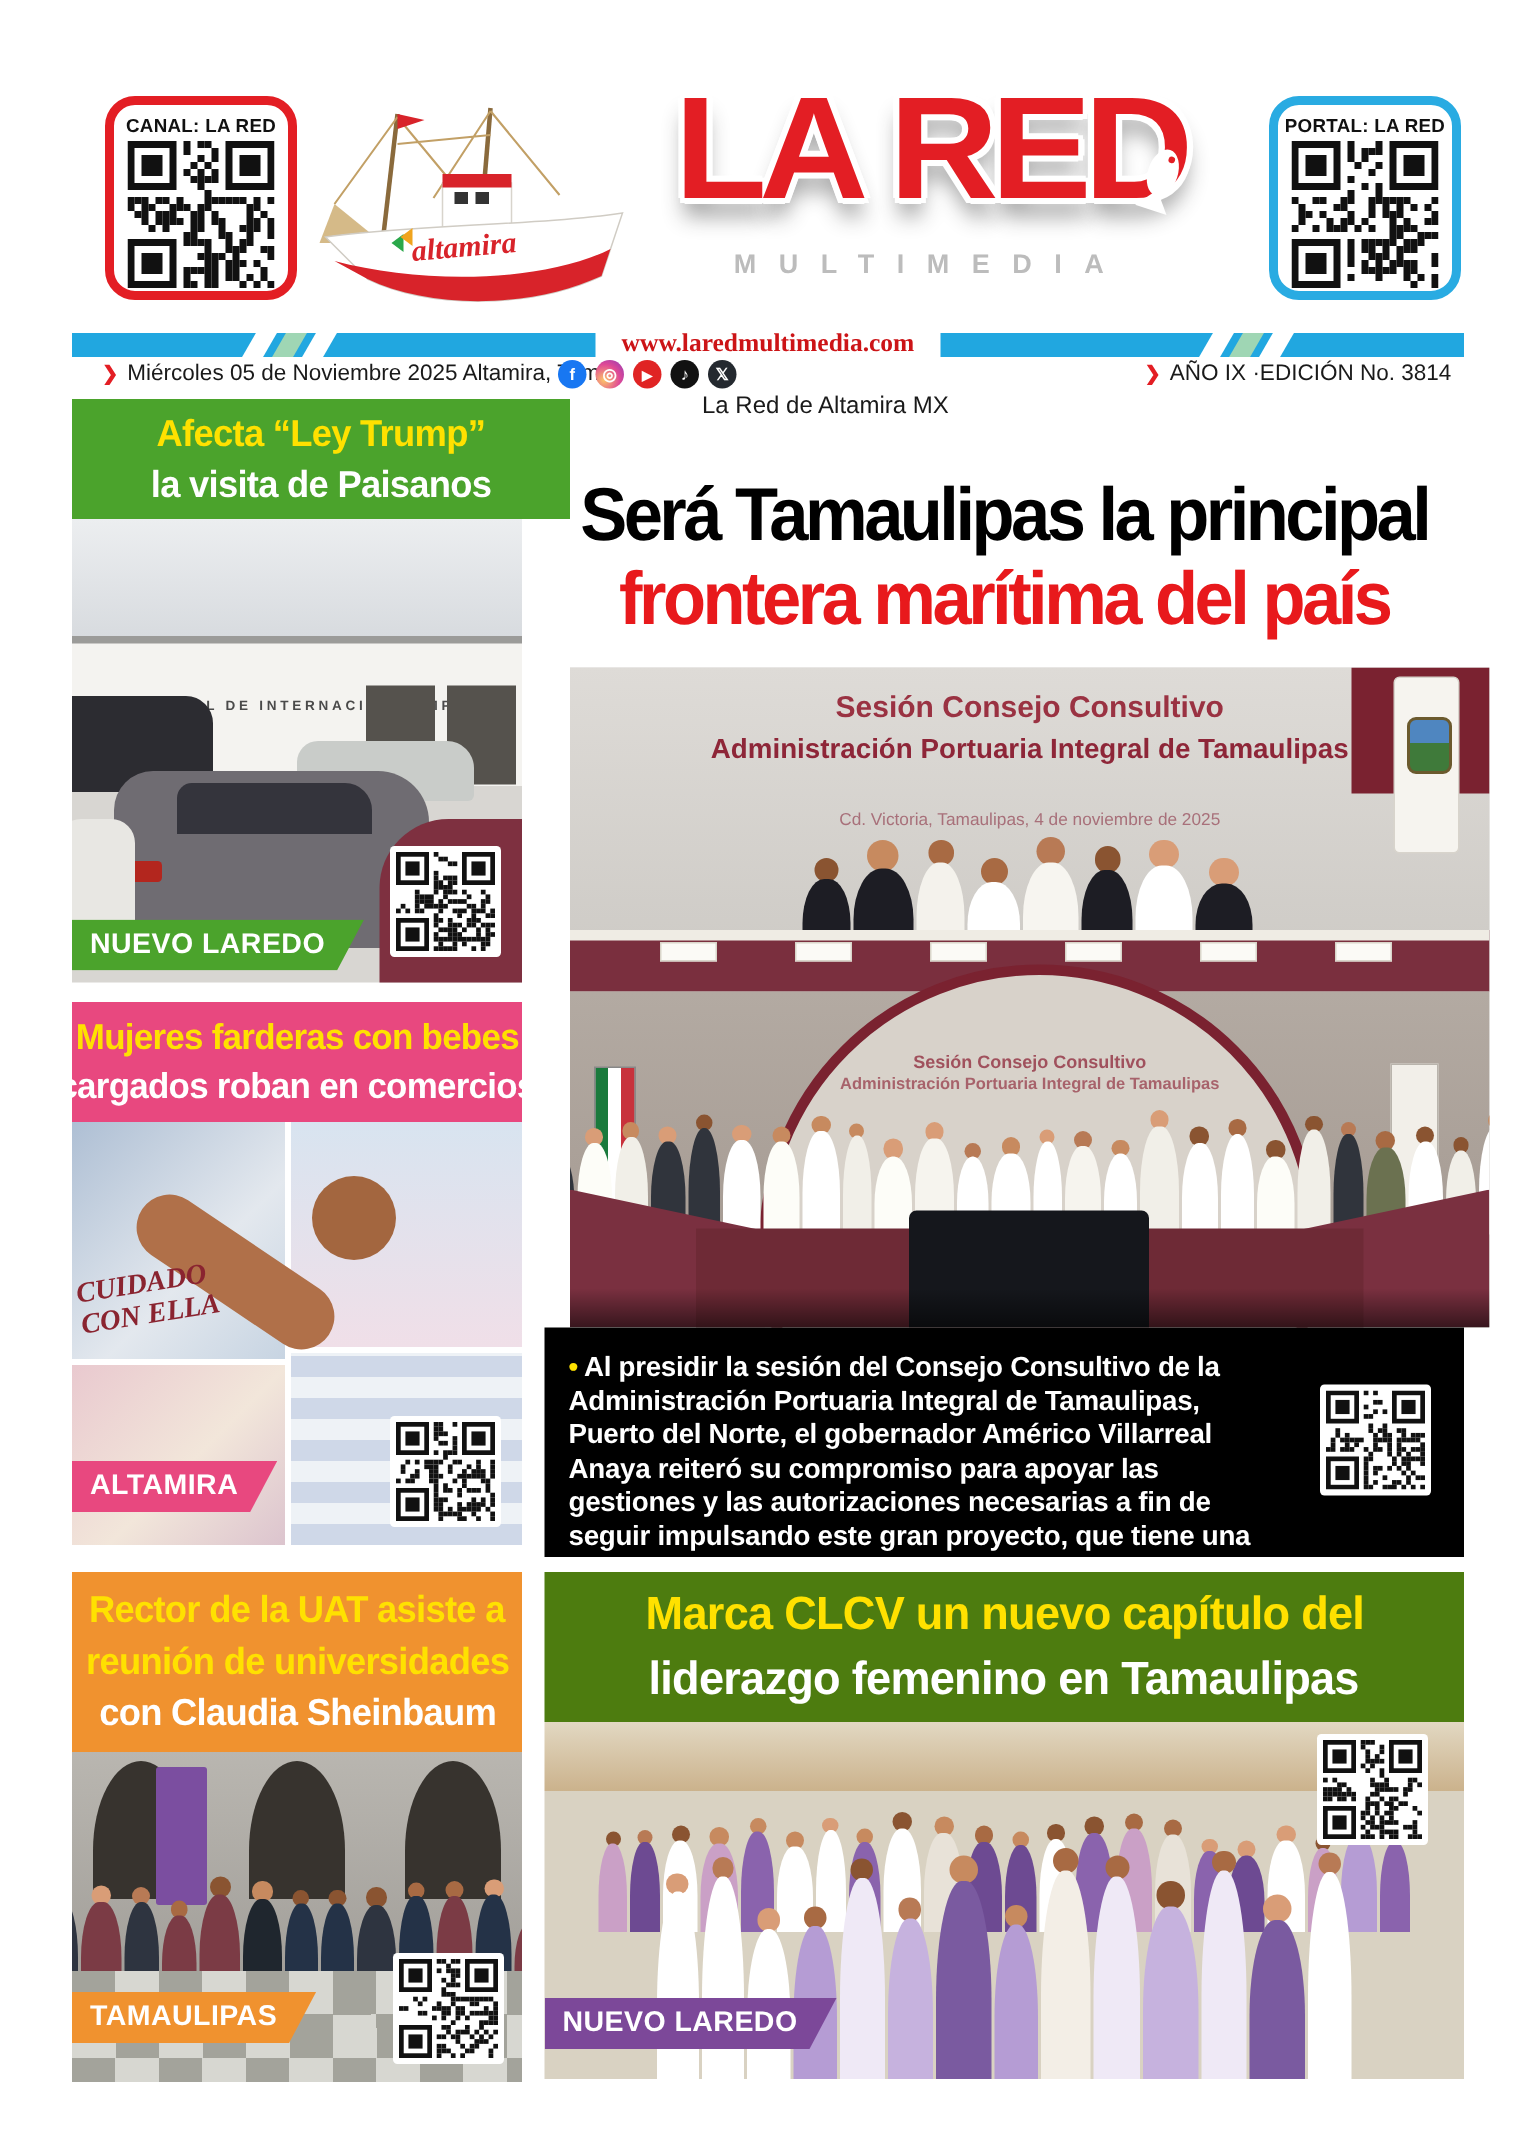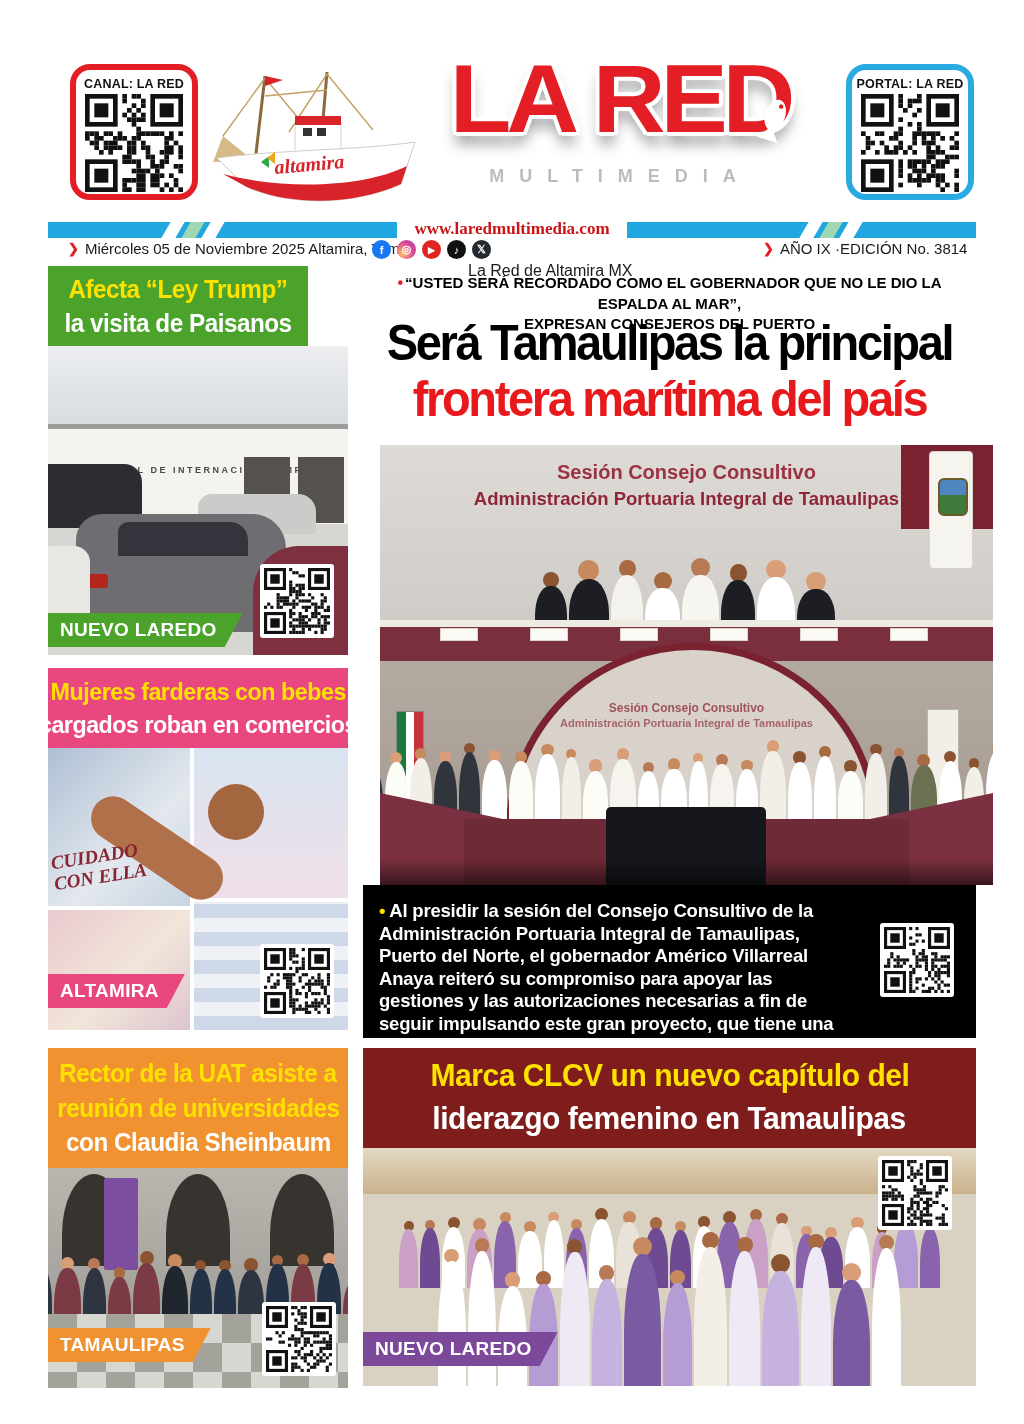--- a/index.html
+++ b/index.html
@@ -44,24 +44,24 @@
   .s-ig{background:radial-gradient(circle at 30% 70%,#fdc468,#df4996 55%,#8a3ab9);}
   .s-yt{background:#e02424;font-size:9px;}
   .s-tk{background:#111;}
   .s-x{background:#24292f;}
 
   
   .blk{position:absolute;display:flex;flex-direction:column;align-items:center;justify-content:center;
        text-align:center;font-weight:800;line-height:1.38;letter-spacing:-.5px;}
   .blk .ln{transform:scaleX(.97);white-space:nowrap;}
   .yellow{color:#ffe100;} .white{color:#fff;}
-  #blk-green {left:48px;top:266px;width:260px;height:80px;background:#4ba32c;font-size:25px;}
+  #blk-green {left:48px;top:266px;width:332px;height:80px;background:#4ba32c;font-size:25px;}
   #blk-pink  {left:48px;top:668px;width:300px;height:80px;background:#e8487f;font-size:24px;}
   #blk-orange{left:48px;top:1048px;width:300px;height:120px;background:#f0922f;font-size:25px;}
-  #blk-purple{left:363px;top:1048px;width:613px;height:100px;background:#7f1d1d;font-size:31px;}
+  #blk-purple{left:363px;top:1048px;width:613px;height:100px;background:#4d7c0f;font-size:31px;}
 
   
   .photo{position:absolute;overflow:hidden;background:#d8d6d2;}
   .tag{position:absolute;left:0;bottom:14px;height:34px;line-height:34px;color:#fff;
        font-weight:800;font-size:19px;padding:0 26px 0 12px;letter-spacing:.3px;
        clip-path:polygon(0 0,100% 0,calc(100% - 18px) 100%,0 100%);}
   .tag-green{background:#4ba32c;} .tag-pink{background:#e8487f;}
   .tag-orange{background:#f0922f;} .tag-purple{background:#7c4899;}
   .pqr{position:absolute;width:74px;height:74px;background:#fff;padding:4px;box-sizing:border-box;border-radius:3px;}
   .pqr svg{display:block;width:100%;height:100%;}
@@ -971,35 +971,32 @@
           <rect x="15" y="1" width="5" height="5" fill="#fff"></rect>
           <rect x="16" y="2" width="3" height="3" fill="#111"></rect>
           <rect x="0" y="14" width="7" height="7" fill="#111"></rect>
           <rect x="1" y="15" width="5" height="5" fill="#fff"></rect>
           <rect x="2" y="16" width="3" height="3" fill="#111"></rect>
         </svg>
       </div>
     <div class="tag tag-orange" style="bottom:26px;">TAMAULIPAS</div>
   </div>
 
-  <div class="kicker">
-    <span class="kbullet">•</span><span>“USTED SERÁ RECORDADO COMO EL GOBERNADOR QUE NO LE DIO LA ESPALDA AL MAR”,</span><br>
-    <span>EXPRESAN CONSEJEROS DEL PUERTO</span>
-  </div>
   <div class="h1" id="h1a">Será Tamaulipas la principal</div>
   <div class="h1" id="h1b">frontera marítima del país</div>
 
   <div class="photo" id="ph-main">
     <div class="secA">
       <div class="maroon-wall"></div>
       <div class="flagR">
           <div class="crest"></div>
         </div>
       <div class="ovl ovl1">Sesión Consejo Consultivo</div>
       <div class="ovl ovl2">Administración Portuaria Integral de Tamaulipas</div>
+      <div class="ovl ovl4">Cd. Victoria, Tamaulipas, 4 de noviembre de 2025</div>
       <div class="crowd" style="left:10px;bottom:26px;width:590px;height:88px;">
           <div class="person">
             <div class="p-head" style="height: 16.2005px; width: 16.2005px; background: rgb(138, 84, 49);"></div>
             <div class="p-body" style="width: 31.5909px; height: 48.8304px; background: rgb(29, 29, 36);"></div>
           </div>
           <div class="person">
             <div class="p-head" style="height: 20.9078px; width: 20.9078px; background: rgb(199, 138, 95);"></div>
             <div class="p-body" style="width: 40.7703px; height: 56.4494px; background: rgb(29, 29, 36);"></div>
           </div>
           <div class="person">

